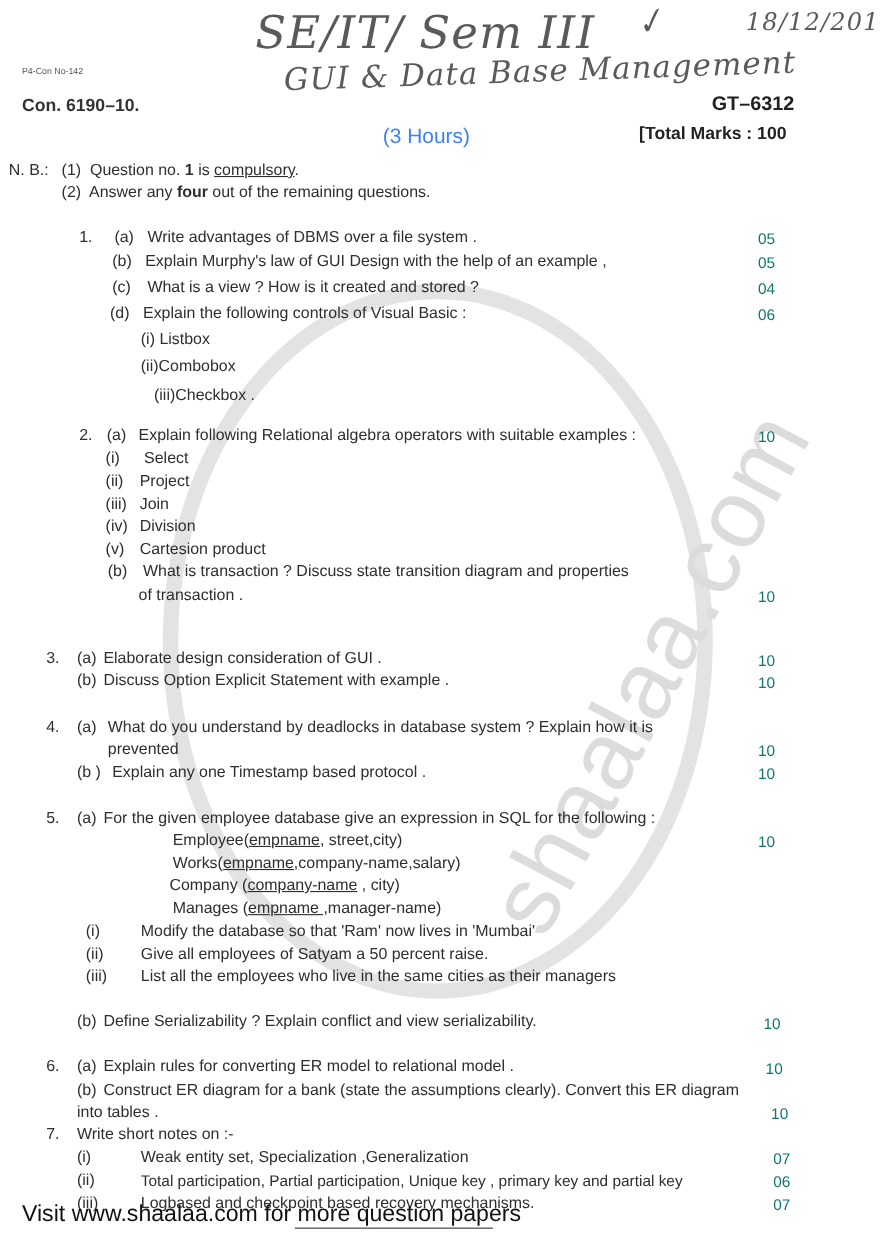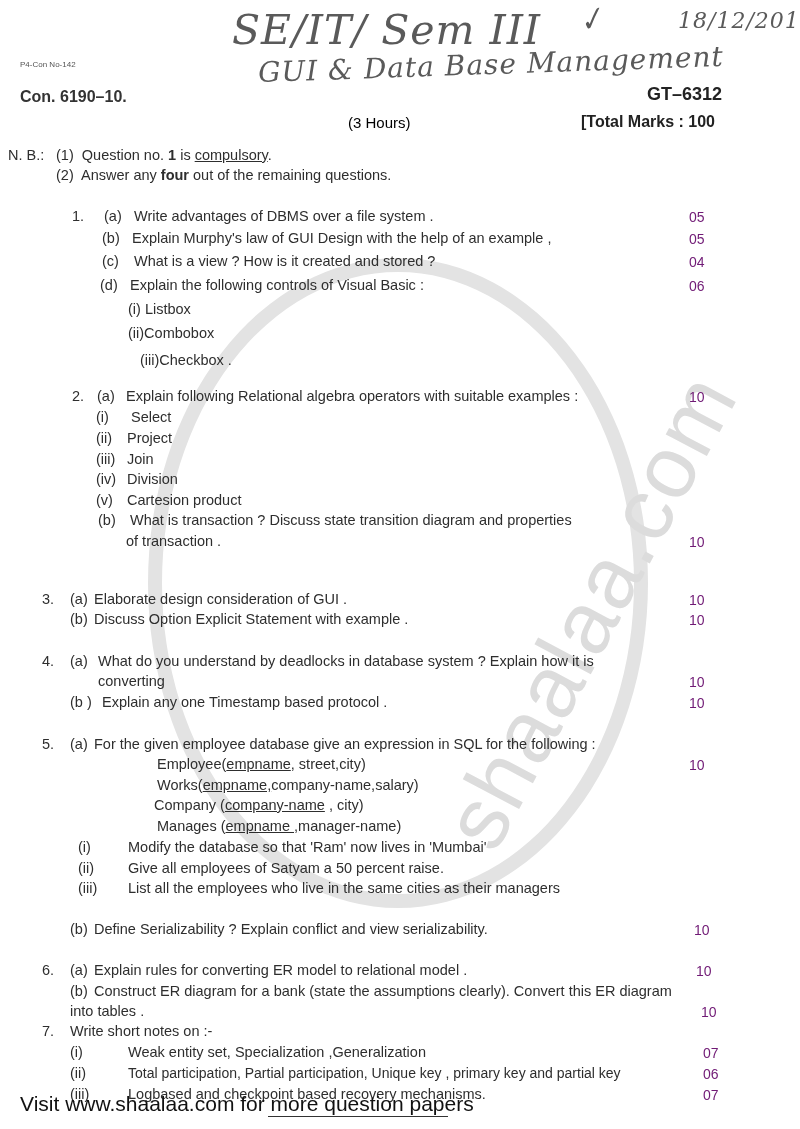--- a/index.html
+++ b/index.html
@@ -7,21 +7,21 @@
     width:800px; height:1129px; position:relative; overflow:hidden;
     background:#ffffff; color:#2a2a2a;
     font-family:"Liberation Sans", sans-serif;
   }
   .abs { position:absolute; white-space:nowrap; }
   .hand {
     font-family:"DejaVu Serif", serif; font-style:italic; color:#5a5a5a;
     letter-spacing:1px;
   }
   .body-text { font-family:"Liberation Sans Narrow","Liberation Sans", sans-serif; font-size:14.5px; color:#2e2e2e; transform-origin:left top; }
-  .marks { font-size:14px; color:#701a75; }
+  .marks { font-size:14px; color:#0f766e; }
   .u { text-decoration:underline; }
   .watermark {
     position:absolute; left:148px; top:258px; width:500px; height:650px;
     border:14px solid #e3e3e3; border-radius:50%; box-sizing:border-box;
   }
   .wm-text {
     position:absolute; left:330px; top:560px; font-size:88px; color:#dcdcdc;
     transform:rotate(-62deg); transform-origin:center; letter-spacing:2px;
     font-family:"Liberation Sans", sans-serif;
   }
@@ -35,21 +35,21 @@
 <div class="abs wm-text">shaalaa.com</div>
 
 <div class="abs hand" style="left:232px;top:6px;font-size:41px;">SE/IT/ Sem III</div>
 <div class="abs hand" style="left:578px;top:2px;font-size:30px;transform:rotate(-20deg);">✓</div>
 <div class="abs hand" style="left:678px;top:8px;font-size:22px;">18/12/2010</div>
 <div class="abs hand" style="left:258px;top:48px;font-size:28px;transform:rotate(-2deg);">GUI &amp; Data Base Management</div>
 
 <div class="abs" style="left:20px;top:60px;font-size:8px;color:#555;">P4-Con No-142</div>
 <div class="abs" style="left:20px;top:88px;font-size:16px;font-weight:bold;color:#333;">Con. 6190–10.</div>
 <div class="abs" style="left:647px;top:84px;font-size:18px;font-weight:bold;color:#222;">GT–6312</div>
-<div class="abs" style="left:348px;top:114px;font-size:15px;color:#000000;">(3 Hours)</div>
+<div class="abs" style="left:348px;top:114px;font-size:19px;color:#3b82f6;">(3 Hours)</div>
 <div class="abs" style="left:581px;top:113px;font-size:16px;font-weight:bold;color:#222;">[Total Marks : 100</div>
 
 <div class="abs body-text" style="left:8px;top:147px;">N. B.:</div>
 <div class="abs body-text" style="left:56px;top:147px;">
   <span>(1)</span>&nbsp;
   <span>Question no. </span><b>1</b><span> is </span><span class="u">compulsory</span><span>.</span>
 </div>
 <div class="abs body-text" style="left:56px;top:167px;">
   <span>(2)</span>&nbsp;
   <span>Answer any </span><b>four</b><span> out of the remaining questions.</span>
@@ -109,21 +109,21 @@
 
   <div class="abs body-text" style="left:70px;top:611px;">(b)</div>
   <div class="abs body-text" style="left:94px;top:611px;">Discuss Option Explicit Statement with example .</div>
   <div class="abs marks" style="left:689px;top:612px;">10</div>
 </div>
 
 <div>
   <div class="abs body-text" style="left:42px;top:653px;">4.</div>
   <div class="abs body-text" style="left:70px;top:653px;">(a)</div>
   <div class="abs body-text" style="left:98px;top:653px;">What do you understand by deadlocks in database system ?  Explain how it is</div>
-  <div class="abs body-text" style="left:98px;top:673px;">converting</div>
+  <div class="abs body-text" style="left:98px;top:673px;">prevented</div>
   <div class="abs marks" style="left:689px;top:674px;">10</div>
 
   <div class="abs body-text" style="left:70px;top:694px;">(b )</div>
   <div class="abs body-text" style="left:102px;top:694px;">Explain any one Timestamp based protocol .</div>
   <div class="abs marks" style="left:689px;top:695px;">10</div>
 </div>
 
 <div>
   <div class="abs body-text" style="left:42px;top:736px;">5.</div>
   <div class="abs body-text" style="left:70px;top:736px;">(a)</div>

